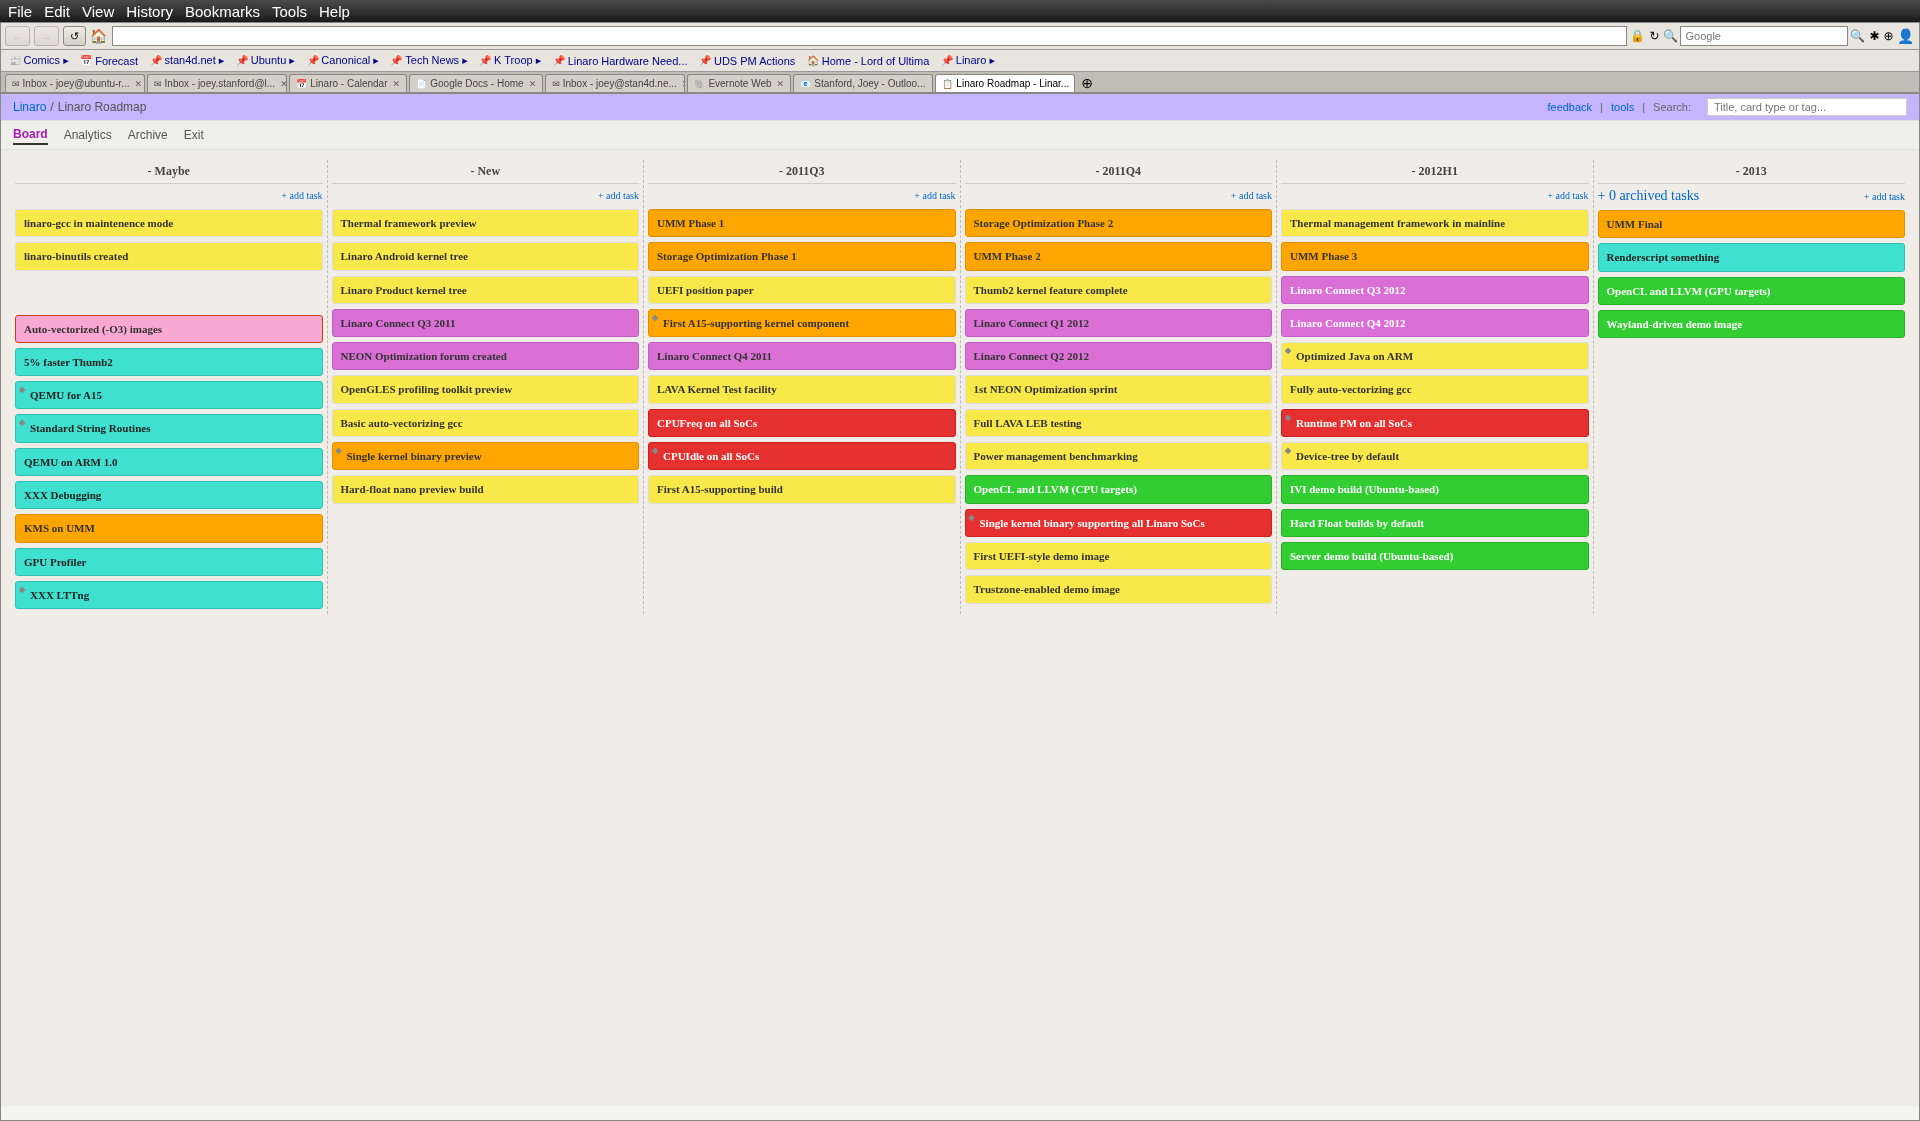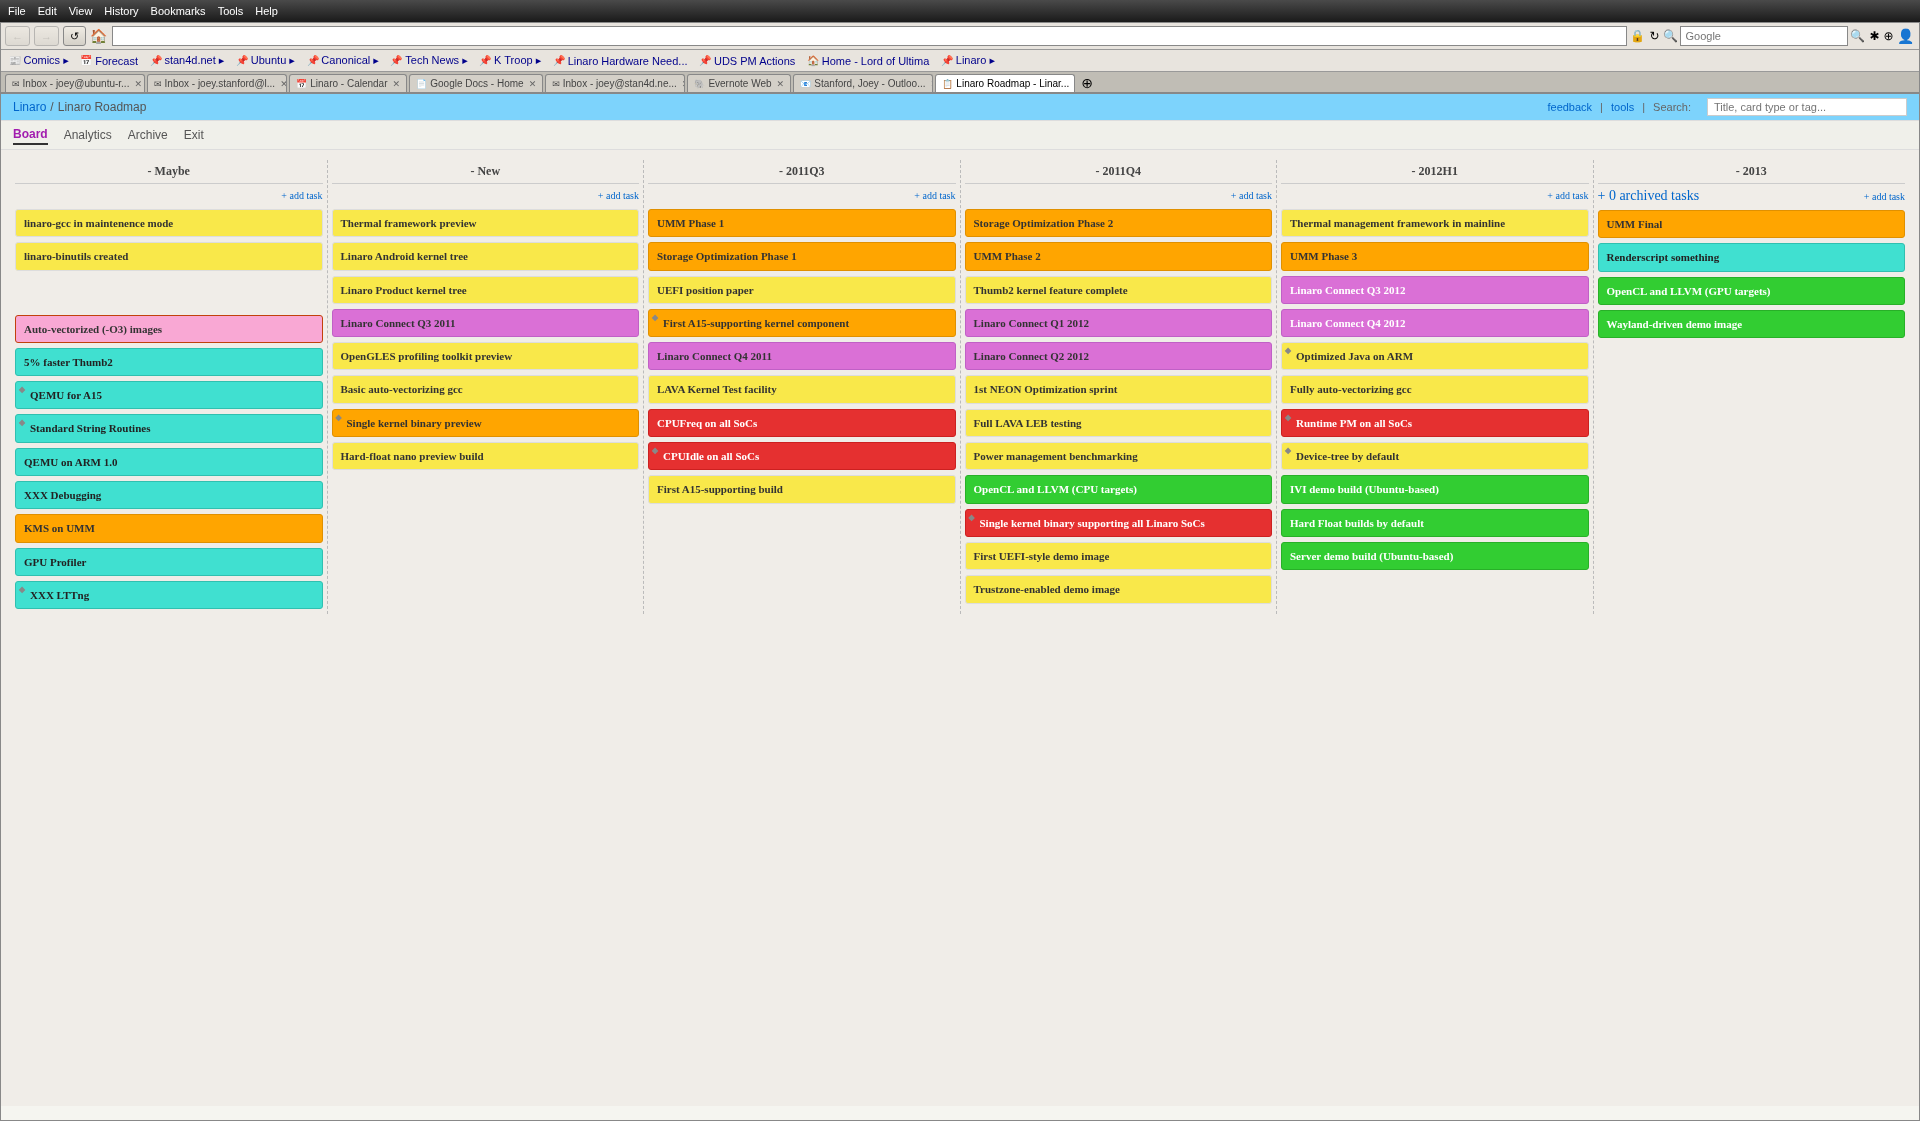--- a/index.html
+++ b/index.html
@@ -6,21 +6,21 @@
     body { font-family: Arial, sans-serif; font-size: 11px; background: #c0c0c0; overflow: hidden; }
 
     
     .os-titlebar {
       background: linear-gradient(to bottom, #4a4a4a, #1a1a1a);
       height: 22px;
       display: flex;
       align-items: center;
       padding: 0 8px;
       color: #fff;
-      font-size: 11px;
+      font-size: 15px;
       justify-content: space-between;
     }
     .os-titlebar-left { display: flex; gap: 12px; }
     .os-titlebar-left span { cursor: pointer; }
 
     
     .browser { background: #d4d0c8; border: 1px solid #888; display: flex; flex-direction: column; height: 1099px; }
 
     
     .nav-bar {
@@ -118,21 +118,21 @@
 
     
     .page-content {
       flex: 1;
       background: #f5f5f0;
       overflow: hidden;
     }
 
     
     .app-header {
-      background: #7dd3fc;
+      background: #c4b5fd;
       border-bottom: 1px solid #ddd;
       padding: 4px 12px;
       display: flex;
       align-items: center;
       justify-content: space-between;
     }
     .app-nav { display: flex; align-items: center; gap: 4px; font-size: 12px; color: #555; }
     .app-nav a { color: #0066cc; text-decoration: none; cursor: pointer; }
     .app-header-right { display: flex; align-items: center; gap: 8px; font-size: 11px; color: #666; padding-left: 16px; }
     .search-field { border: 1px solid #ccc; padding: 2px 6px; font-size: 11px; width: 200px; color: #999; margin-left: 8px; }
@@ -411,20 +411,21 @@
           </div>
         </div>
 
         <div class="kanban-col">
           <div class="col-header">- New</div>
           <div class="col-add">+ add task</div>
           <div class="card card-yellow">Thermal framework preview</div>
           <div class="card card-yellow">Linaro Android kernel tree</div>
           <div class="card card-yellow">Linaro Product kernel tree</div>
           <div class="card card-purple">Linaro Connect Q3 2011</div>
+          <div class="card card-purple">NEON Optimization forum created</div>
           <div class="card card-yellow">OpenGLES profiling toolkit preview</div>
           <div class="card card-yellow">Basic auto-vectorizing gcc</div>
           <div class="card card-orange has-pin">
             <span class="card-pin">◆</span>
             Single kernel binary preview
           </div>
           <div class="card card-yellow">Hard-float nano preview build</div>
         </div>
 
         <div class="kanban-col">

